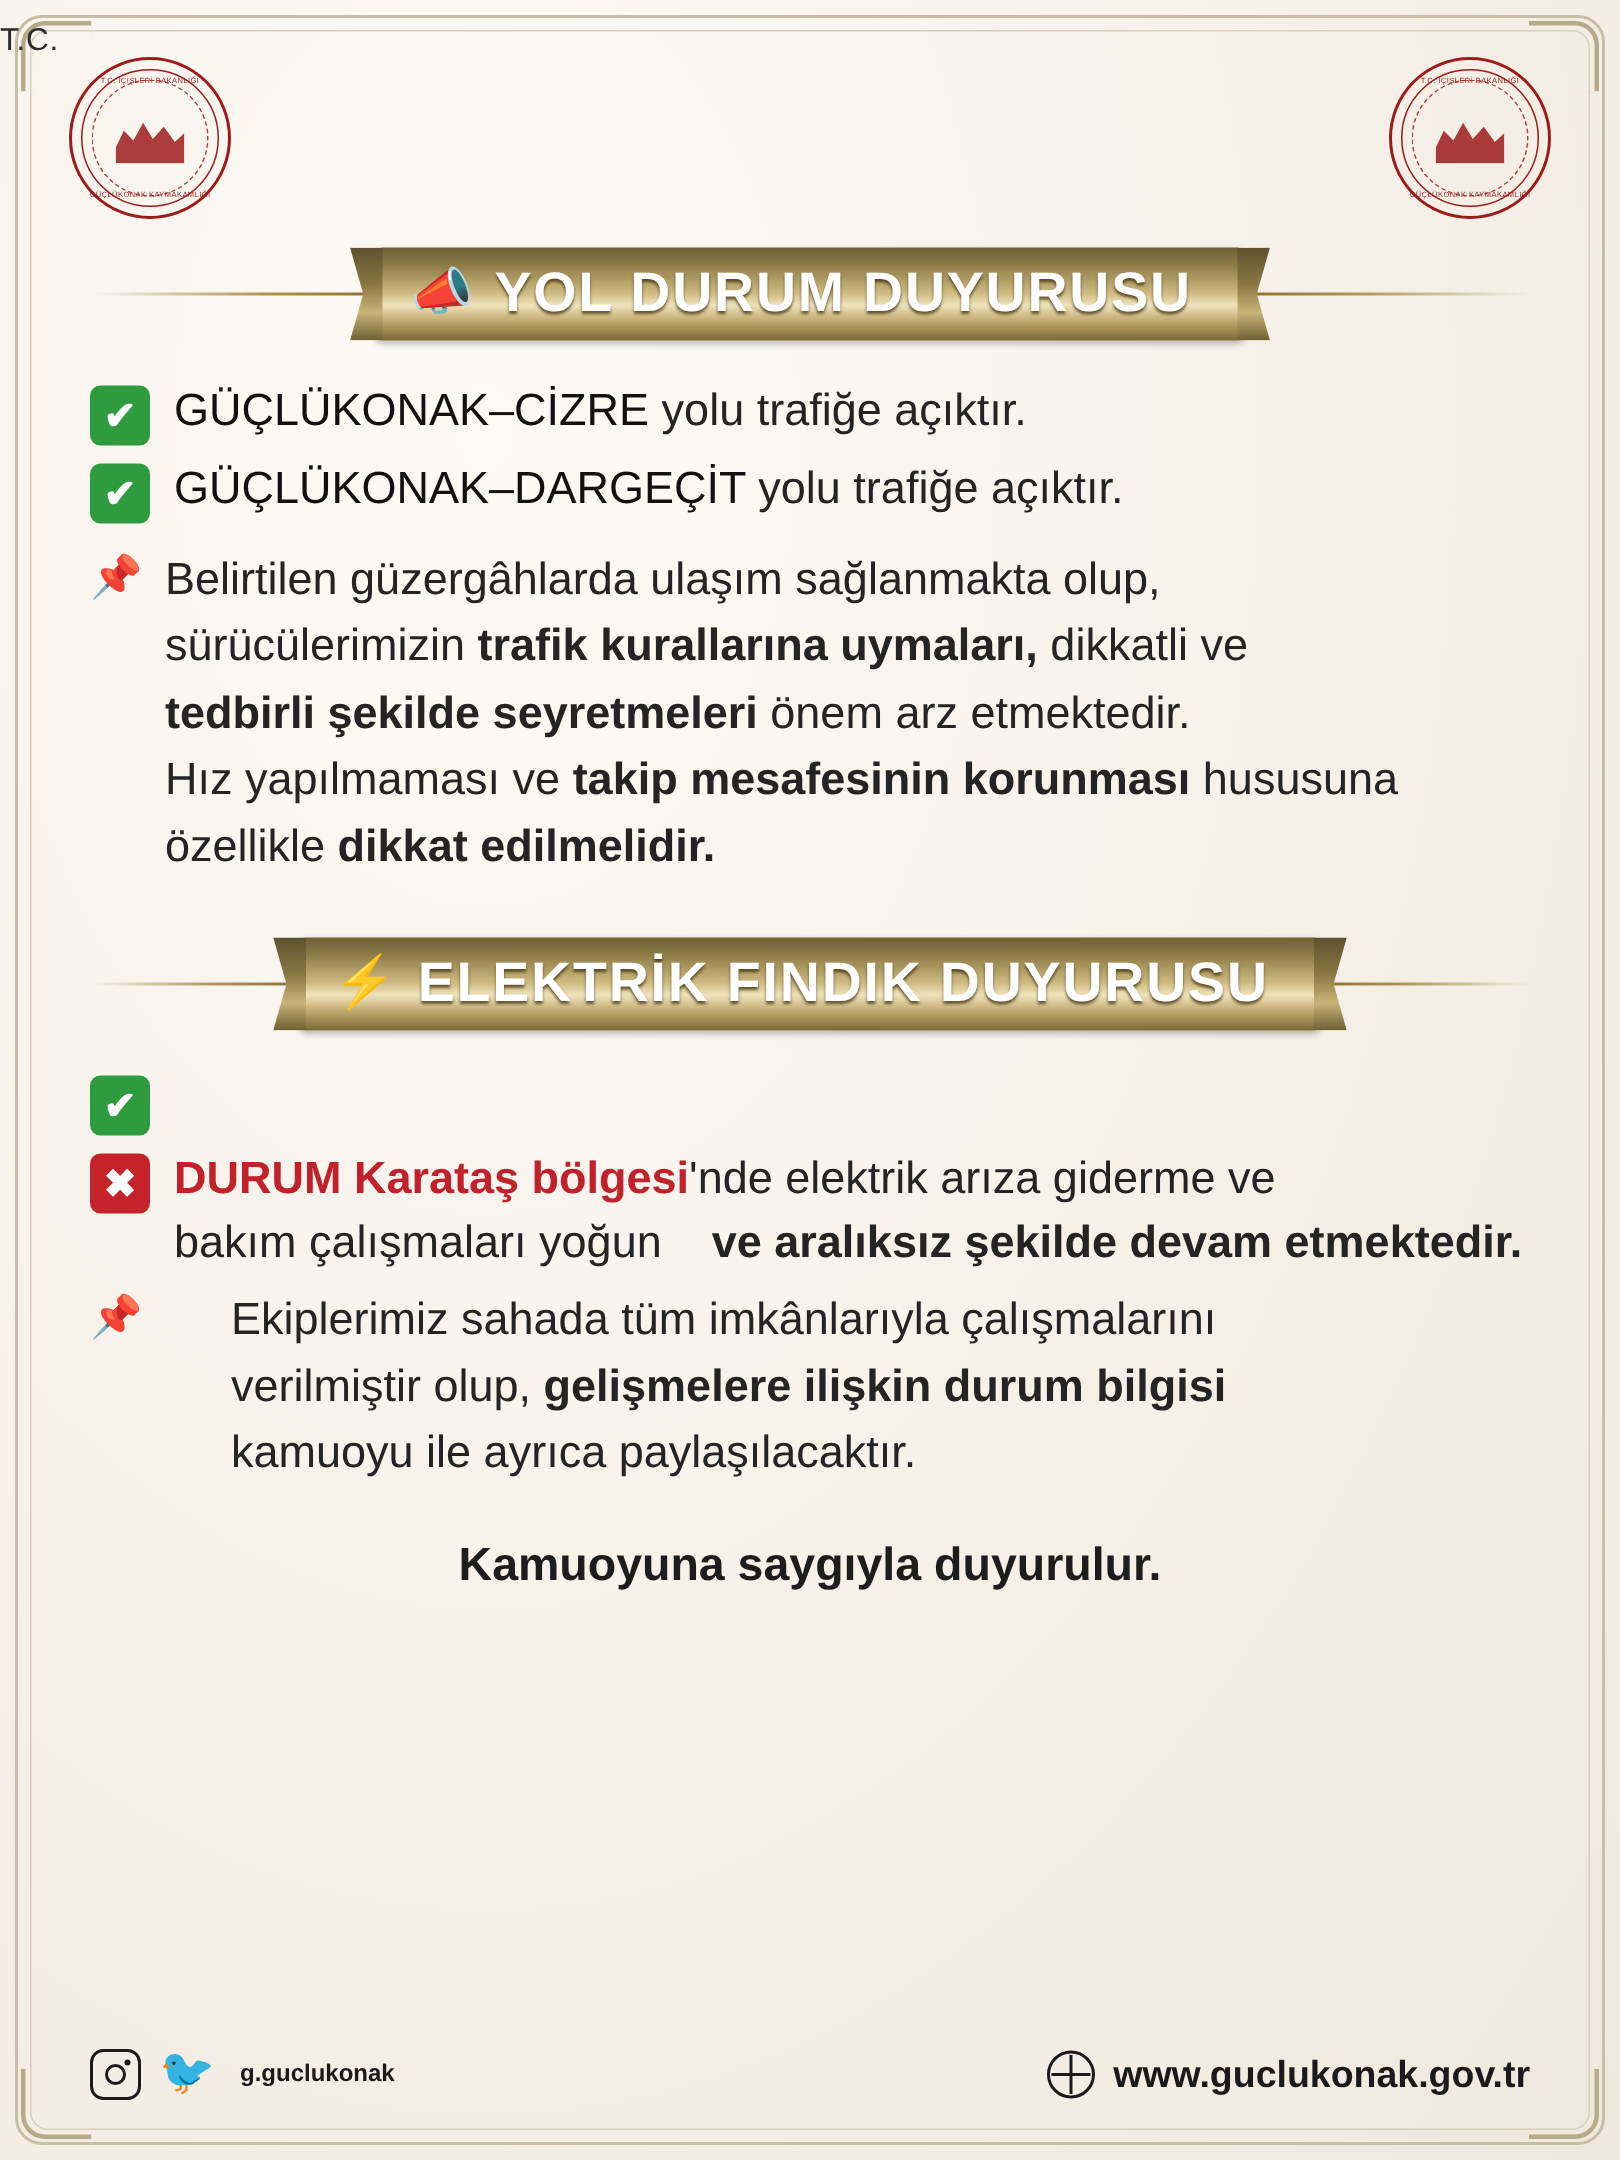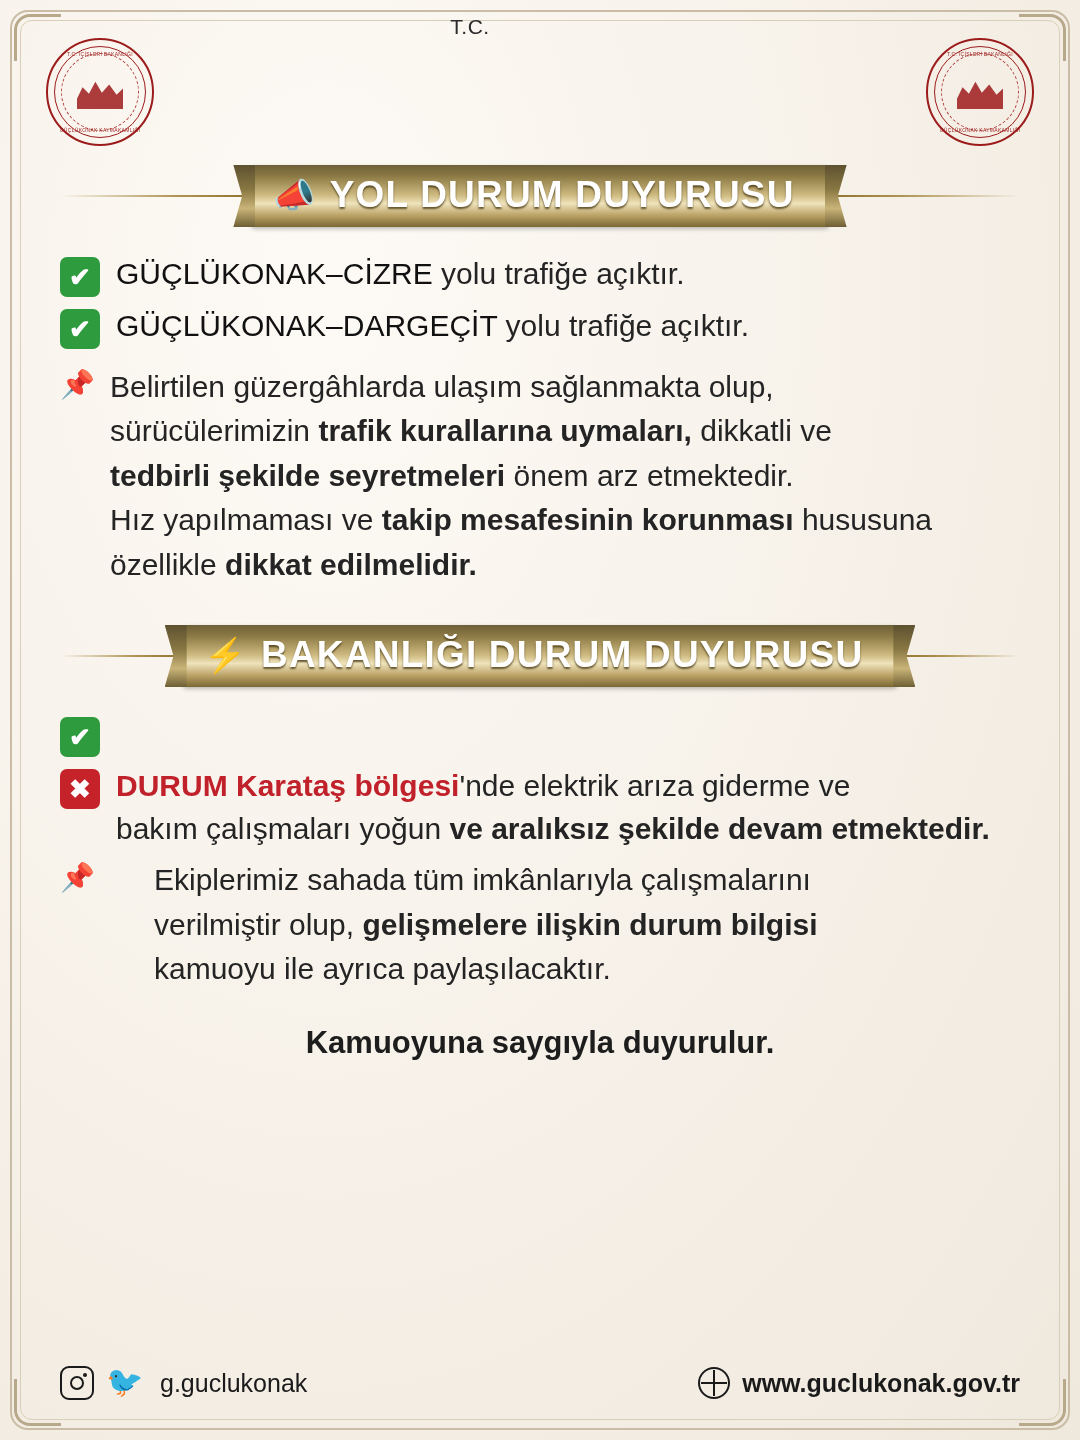--- a/index.html
+++ b/index.html
@@ -50,21 +50,20 @@
   .corner.tl { left: 14px; top: 14px; border-left-width: 3px; border-top-width: 3px; border-top-left-radius: 16px;}
   .corner.tr { right: 14px; top: 14px; border-right-width: 3px; border-top-width: 3px; border-top-right-radius: 16px;}
   .corner.bl { left: 14px; bottom: 14px; border-left-width: 3px; border-bottom-width: 3px; border-bottom-left-radius: 16px;}
   .corner.br { right: 14px; bottom: 14px; border-right-width: 3px; border-bottom-width: 3px; border-bottom-right-radius: 16px;}
 
   
   .header {
     position: absolute;
     left: 0; top: 14px;
     width: 940px;
-    text-align: center;
   }
   .header .line1 {
     font-size: 21px;
     color: #2b2b2b;
     letter-spacing: .5px;
     line-height: 1.25;
   }
   .header .line2 {
     font-size: 25px;
     font-weight: bold;
@@ -206,21 +205,21 @@
     font-size: 28px;
     line-height: 1;
     margin-top: 6px;
   }
 
   .txt {
     font-size: 30px;
     line-height: 1.42;
     color: #242424;
   }
-  .txt b { font-weight: bold; }
+  .txt b { font-weight: bold; margin-left: 25px; }
   .txt .strong-dark { font-weight: normal; color: #111; }
   .txt .red { color: #c0212a; font-weight: bold; }
 
   .para {
     font-size: 30px;
     line-height: 1.48;
     color: #242424;
     margin-left: 44px;
   }
 
@@ -280,22 +279,22 @@
     border-radius: 50%;
   }
   .ico-bird {
     width: 36px; height: 34px;
     color: #1a1a1a;
     font-size: 30px;
     line-height: 32px;
     text-align: center;
   }
   .handle {
-    font-size: 25px;
-    font-weight: normal;
+    font-size: 16px;
+    font-weight: bold;
     color: #1a1a1a;
     margin-left: 6px;
   }
   .web {
     display: flex;
     align-items: center;
     gap: 12px;
   }
   .globe {
     width: 32px; height: 32px;
@@ -395,21 +394,21 @@
         <span>özellikle </span><b>dikkat edilmelidir.</b>
       </div>
     </div>
 
     <div class="spacer-b"></div>
 
     <div class="banner-wrap">
       <div class="rule"></div>
       <div class="banner">
         <span class="b-icon">⚡</span>
-        <span class="b-title">BAKANLIĞI DURUM DUYURUSU</span>
+        <span class="b-title">ELEKTRİK FINDIK DUYURUSU</span>
       </div>
       <div class="rule right"></div>
     </div>
 
     <div class="spacer-a"></div>
 
     <div class="item">
       <div class="badge ok">✔</div>
     </div>
 

